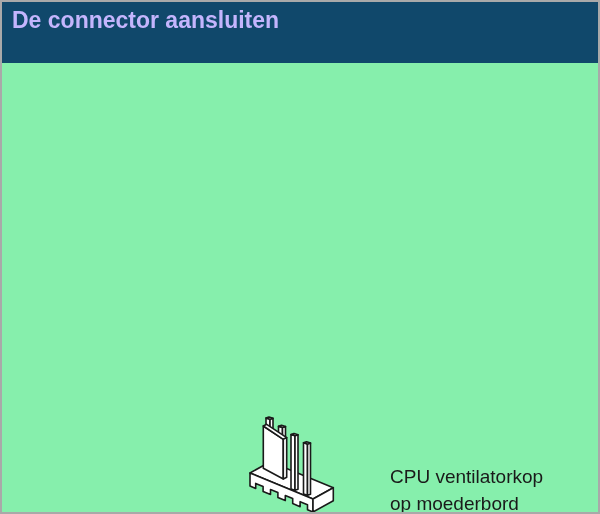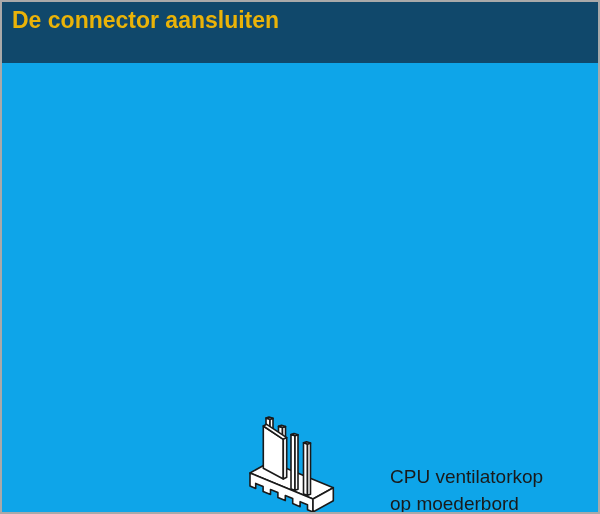--- a/index.html
+++ b/index.html
@@ -15,34 +15,34 @@
     box-sizing: border-box;
     border: 2px solid #a9a9a9;
     background: #ffffff;
     overflow: hidden;
   }
   .header-bar {
     box-sizing: border-box;
     width: 100%;
     height: 61px;
     background: #10486b;
-    color: #eab308;
+    color: #c4b5fd;
     padding: 5px 1px 0 10px;
   }
   .header-bar .title-line {
     font-size: 23px;
     font-weight: bold;
     line-height: 27px;
     white-space: nowrap;
   }
   .content-area {
     position: relative;
     width: 100%;
     height: 449px;
-    background: #0ea5e9;
+    background: #86efac;
   }
   .illustration {
     position: absolute;
     left: 245px;
     top: 350px;
     width: 92px;
     height: 102px;
   }
   .illustration path {
     fill: #ffffff;

